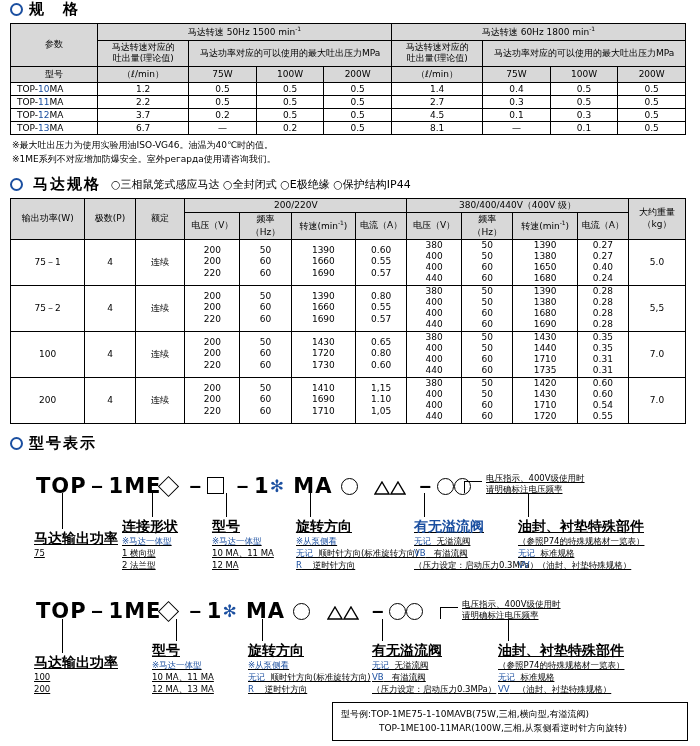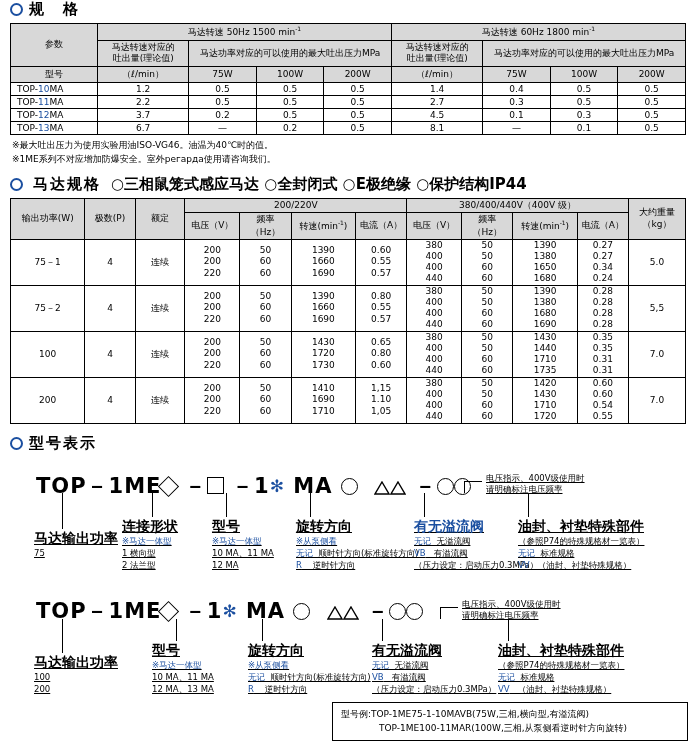--- a/index.html
+++ b/index.html
@@ -29,21 +29,21 @@
   .hdr{background:#d8d8d8;}
   .blue{color:#1b4fa0;}
   .note{margin:4px 0 0 12px;font-size:9px;line-height:1.5;}
   .motor-tbl{width:676px;margin:4px 0 0 10px;font-size:9px;}
   .motor-tbl td,.motor-tbl th{
     border:1px solid #000;text-align:center;vertical-align:middle;padding:0 2px;
     font-weight:normal;
   }
   .multi{line-height:1.25;font-size:9px;}
   .titlerow{display:flex;align-items:center;gap:10px;}
-  .titlerow .subnote{font-size:15px;font-weight:bold;letter-spacing:0;}
+  .titlerow .subnote{font-size:11px;font-weight:normal;letter-spacing:0;}
   
   .model-wrap{position:relative;margin-top:6px;}
   .model-code{
     font-family:"DejaVu Sans","Liberation Sans",sans-serif;
     font-size:21px;font-weight:bold;letter-spacing:1px;
   }
   .sq{display:inline-block;width:15px;height:15px;border:1.6px solid #000;vertical-align:-1px;}
   .dia{display:inline-block;width:13px;height:13px;border:1.6px solid #000;transform:rotate(45deg);vertical-align:-1px;}
   .cir{display:inline-block;width:15px;height:15px;border:1.6px solid #000;border-radius:50%;vertical-align:-2px;}
   .triw{display:inline-block;width:16px;height:14px;vertical-align:-2px;}
@@ -177,21 +177,21 @@
     <td style="height:44px;">75－1</td>
     <td>4</td>
     <td>连续</td>
     <td class="multi"><span>200</span><br><span>200</span><br><span>220</span></td>
     <td class="multi"><span>50</span><br><span>60</span><br><span>60</span></td>
     <td class="multi"><span>1390</span><br><span>1660</span><br><span>1690</span></td>
     <td class="multi"><span>0.60</span><br><span>0.55</span><br><span>0.57</span></td>
     <td class="multi"><span>380</span><br><span>400</span><br><span>400</span><br><span>440</span></td>
     <td class="multi"><span>50</span><br><span>50</span><br><span>60</span><br><span>60</span></td>
     <td class="multi"><span>1390</span><br><span>1380</span><br><span>1650</span><br><span>1680</span></td>
-    <td class="multi"><span>0.27</span><br><span>0.27</span><br><span>0.34</span><br><span>0.24</span></td>
+    <td class="multi"><span>0.27</span><br><span>0.27</span><br><span>0.40</span><br><span>0.24</span></td>
     <td>5.0</td>
   </tr>
 
   <tr>
     <td style="height:44px;">75－2</td>
     <td>4</td>
     <td>连续</td>
     <td class="multi"><span>200</span><br><span>200</span><br><span>220</span></td>
     <td class="multi"><span>50</span><br><span>60</span><br><span>60</span></td>
     <td class="multi"><span>1390</span><br><span>1660</span><br><span>1690</span></td>

